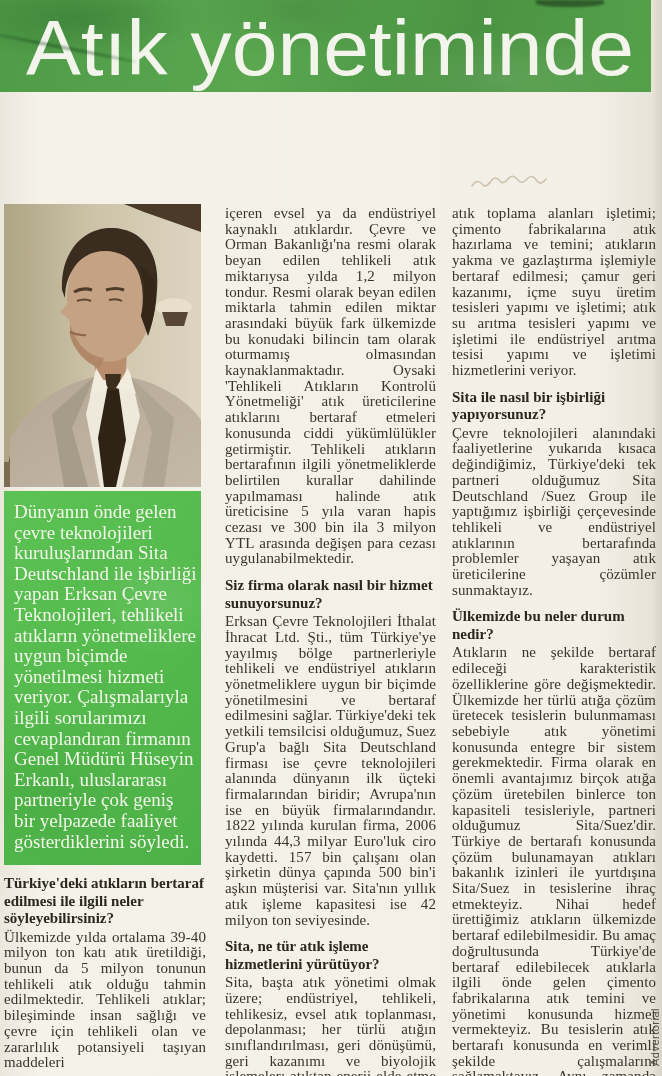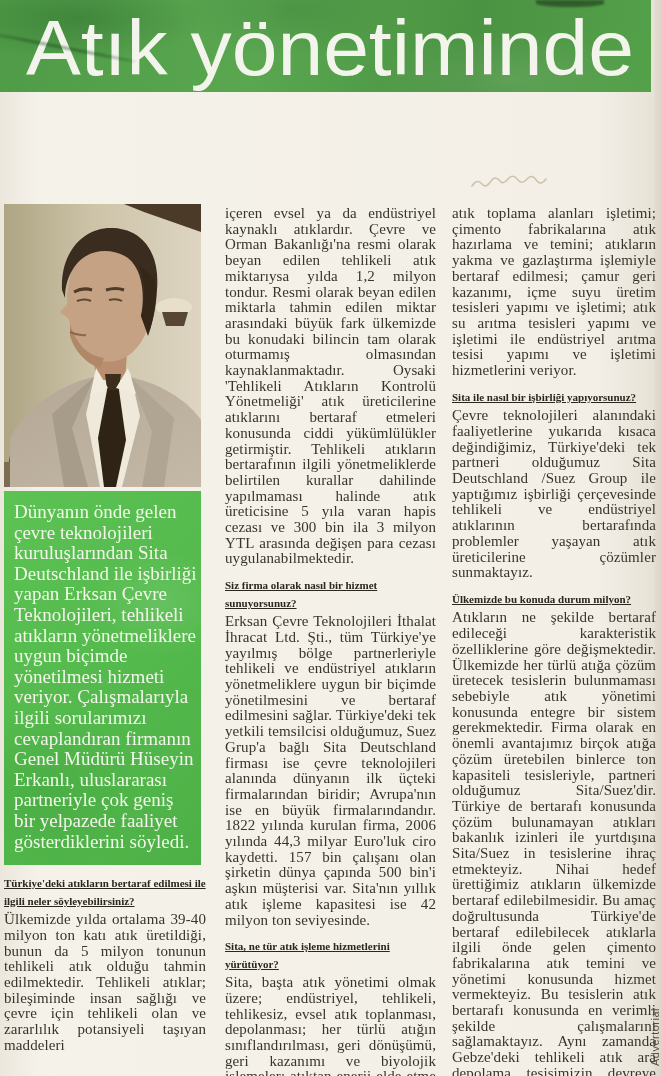--- a/index.html
+++ b/index.html
@@ -45,22 +45,22 @@
   .col { position:absolute; top:204px; }
   .col-left  { left:4px;   width:202px; }
   .col-mid   { left:225px; width:211px; }
   .col-right { left:452px; width:204px; }
 
   .body-p {
     margin:0; font-size:15px; line-height:15.7px; color:#38342c;
     text-align:justify; letter-spacing:0.1px;
   }
   .q-p {
-    margin:10px 0 2px; font-weight:bold; font-size:11px; line-height:17.5px;
-    color:#2b2720; text-align:left;text-decoration:underline;
+    margin:10px 0 2px; font-weight:bold; font-size:15px; line-height:17.5px;
+    color:#2b2720; text-align:left;
   }
   .first-block { margin-top:2px; }
 
   
   .photo { width:197px; height:283px; overflow:hidden; background:#cfc6b0; }
   .photo svg { display:block; }
 
   
   .intro-box {
     margin-top:4px; width:197px; box-sizing:border-box;
@@ -166,19 +166,19 @@
     <p class="q-p">Siz firma olarak nasıl bir hizmet sunuyorsunuz?</p>
     <p class="body-p">Erksan Çevre Teknolojileri İthalat İhracat Ltd. Şti., tüm Türkiye'ye yayılmış bölge partnerleriyle tehlikeli ve endüstriyel atıkların yönetmeliklere uygun bir biçimde yönetilmesini ve bertaraf edilmesini sağlar. Türkiye'deki tek yetkili temsilcisi olduğumuz, Suez Grup'a bağlı Sita Deutschland firması ise çevre teknolojileri alanında dünyanın ilk üçteki firmalarından biridir; Avrupa'nın ise en büyük firmalarındandır. 1822 yılında kurulan firma, 2006 yılında 44,3 milyar Euro'luk ciro kaydetti. 157 bin çalışanı olan şirketin dünya çapında 500 bin'i aşkın müşterisi var. Sita'nın yıllık atık işleme kapasitesi ise 42 milyon ton seviyesinde.</p>
     <p class="q-p">Sita, ne tür atık işleme hizmetlerini yürütüyor?</p>
     <p class="body-p">Sita, başta atık yönetimi olmak üzere; endüstriyel, tehlikeli, tehlikesiz, evsel atık toplanması, depolanması; her türlü atığın sınıflandırılması, geri dönüşümü, geri kazanımı ve biyolojik işlemeler; atıktan enerji elde etme sistemlerinin kurulumu ve işletimi;</p>
   </div>
 
   <div class="col col-right">
     <p class="body-p first-block">atık toplama alanları işletimi; çimento fabrikalarına atık hazırlama ve temini; atıkların yakma ve gazlaştırma işlemiyle bertaraf edilmesi; çamur geri kazanımı, içme suyu üretim tesisleri yapımı ve işletimi; atık su arıtma tesisleri yapımı ve işletimi ile endüstriyel arıtma tesisi yapımı ve işletimi hizmetlerini veriyor.</p>
     <p class="q-p">Sita ile nasıl bir işbirliği yapıyorsunuz?</p>
     <p class="body-p">Çevre teknolojileri alanındaki faaliyetlerine yukarıda kısaca değindiğimiz, Türkiye'deki tek partneri olduğumuz Sita Deutschland /Suez Group ile yaptığımız işbirliği çerçevesinde tehlikeli ve endüstriyel atıklarının bertarafında problemler yaşayan atık üreticilerine çözümler sunmaktayız.</p>
-    <p class="q-p">Ülkemizde bu konuda durum milyon?</p>
+    <p class="q-p">Ülkemizde bu neler durum nedir?</p>
     <p class="body-p">Atıkların ne şekilde bertaraf edileceği karakteristik özelliklerine göre değişmektedir. Ülkemizde her türlü atığa çözüm üretecek tesislerin bulunmaması sebebiyle atık yönetimi konusunda entegre bir sistem gerekmektedir. Firma olarak en önemli avantajımız birçok atığa çözüm üretebilen binlerce ton kapasiteli tesisleriyle, partneri olduğumuz Sita/Suez'dir. Türkiye de bertarafı konusunda çözüm bulunamayan atıkları bakanlık izinleri ile yurtdışına Sita/Suez in tesislerine ihraç etmekteyiz. Nihai hedef ürettiğimiz atıkların ülkemizde bertaraf edilebilmesidir. Bu amaç doğrultusunda Türkiye'de bertaraf edilebilecek atıklarla ilgili önde gelen çimento fabrikalarına atık temini ve yönetimi konusunda hizmet vermekteyiz. Bu tesislerin atık bertarafı konusunda en verimli şekilde çalışmalarını sağlamaktayız. Aynı zamanda Gebze'deki tehlikeli atık ara depolama tesisimizin devreye girmesiyle sistemimizi daha da verimli hale getirmiş olacağız.</p>
   </div>
 
   <div class="adv">Advertorial</div>
 
 </div>
 
 </body></html>

